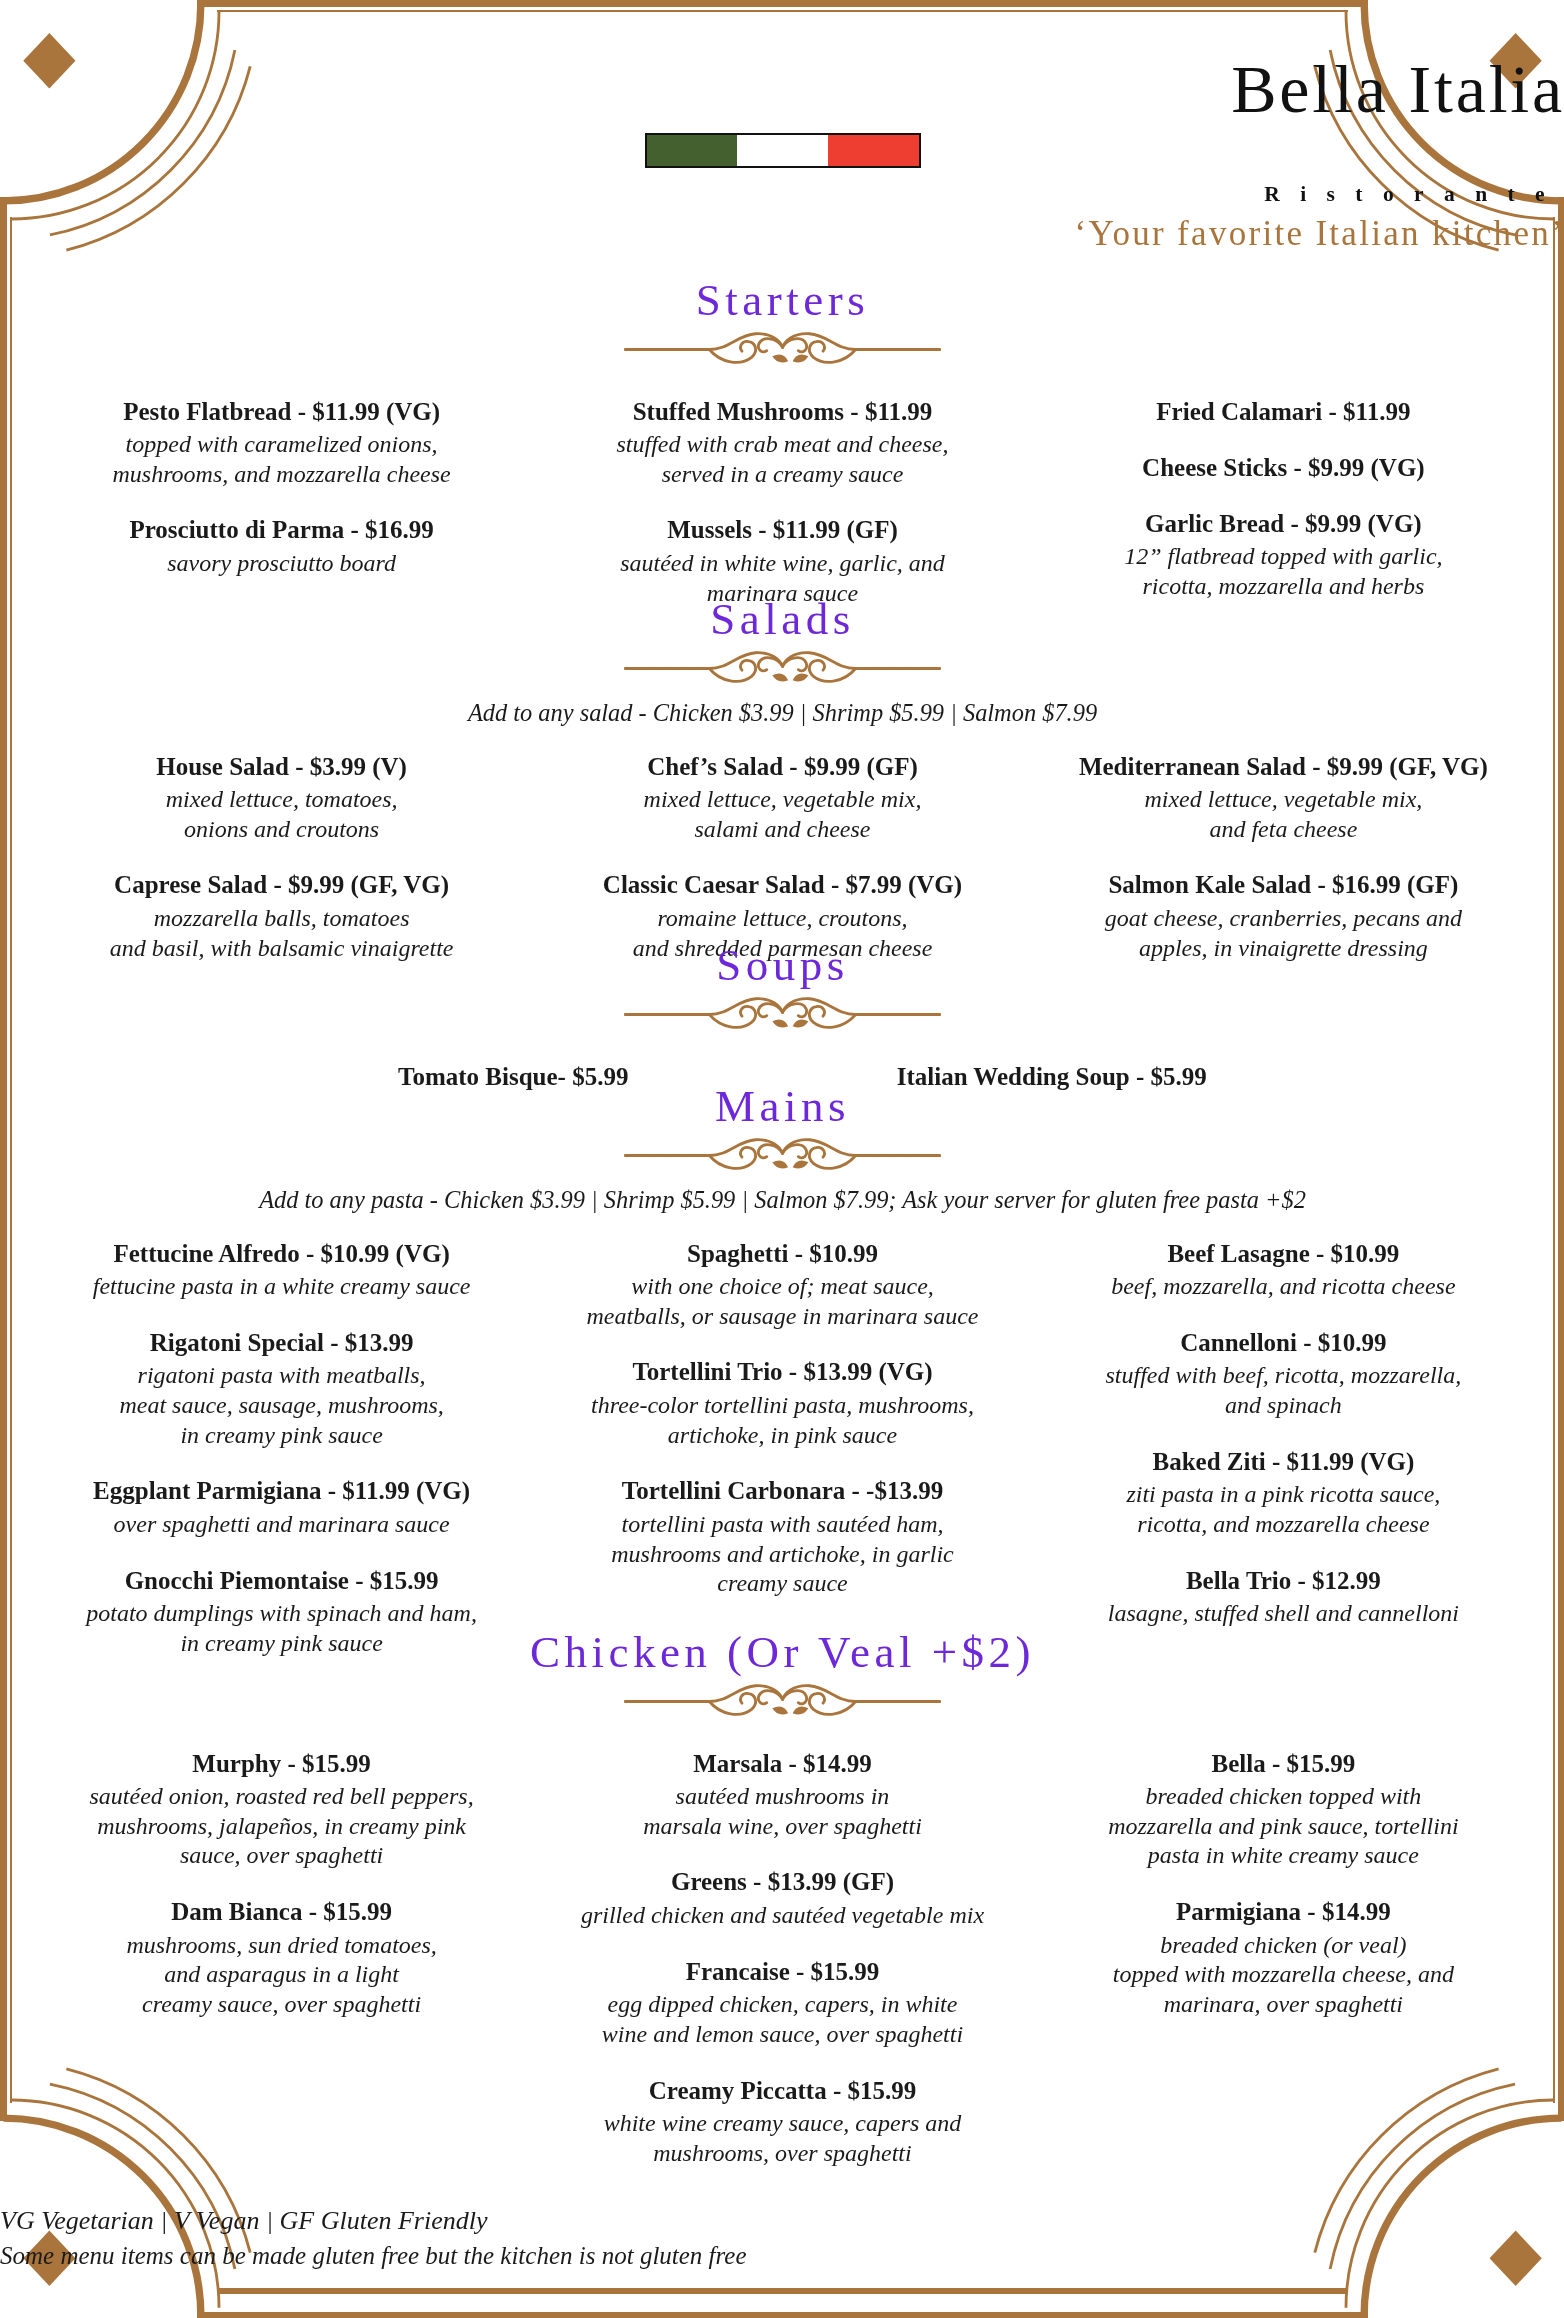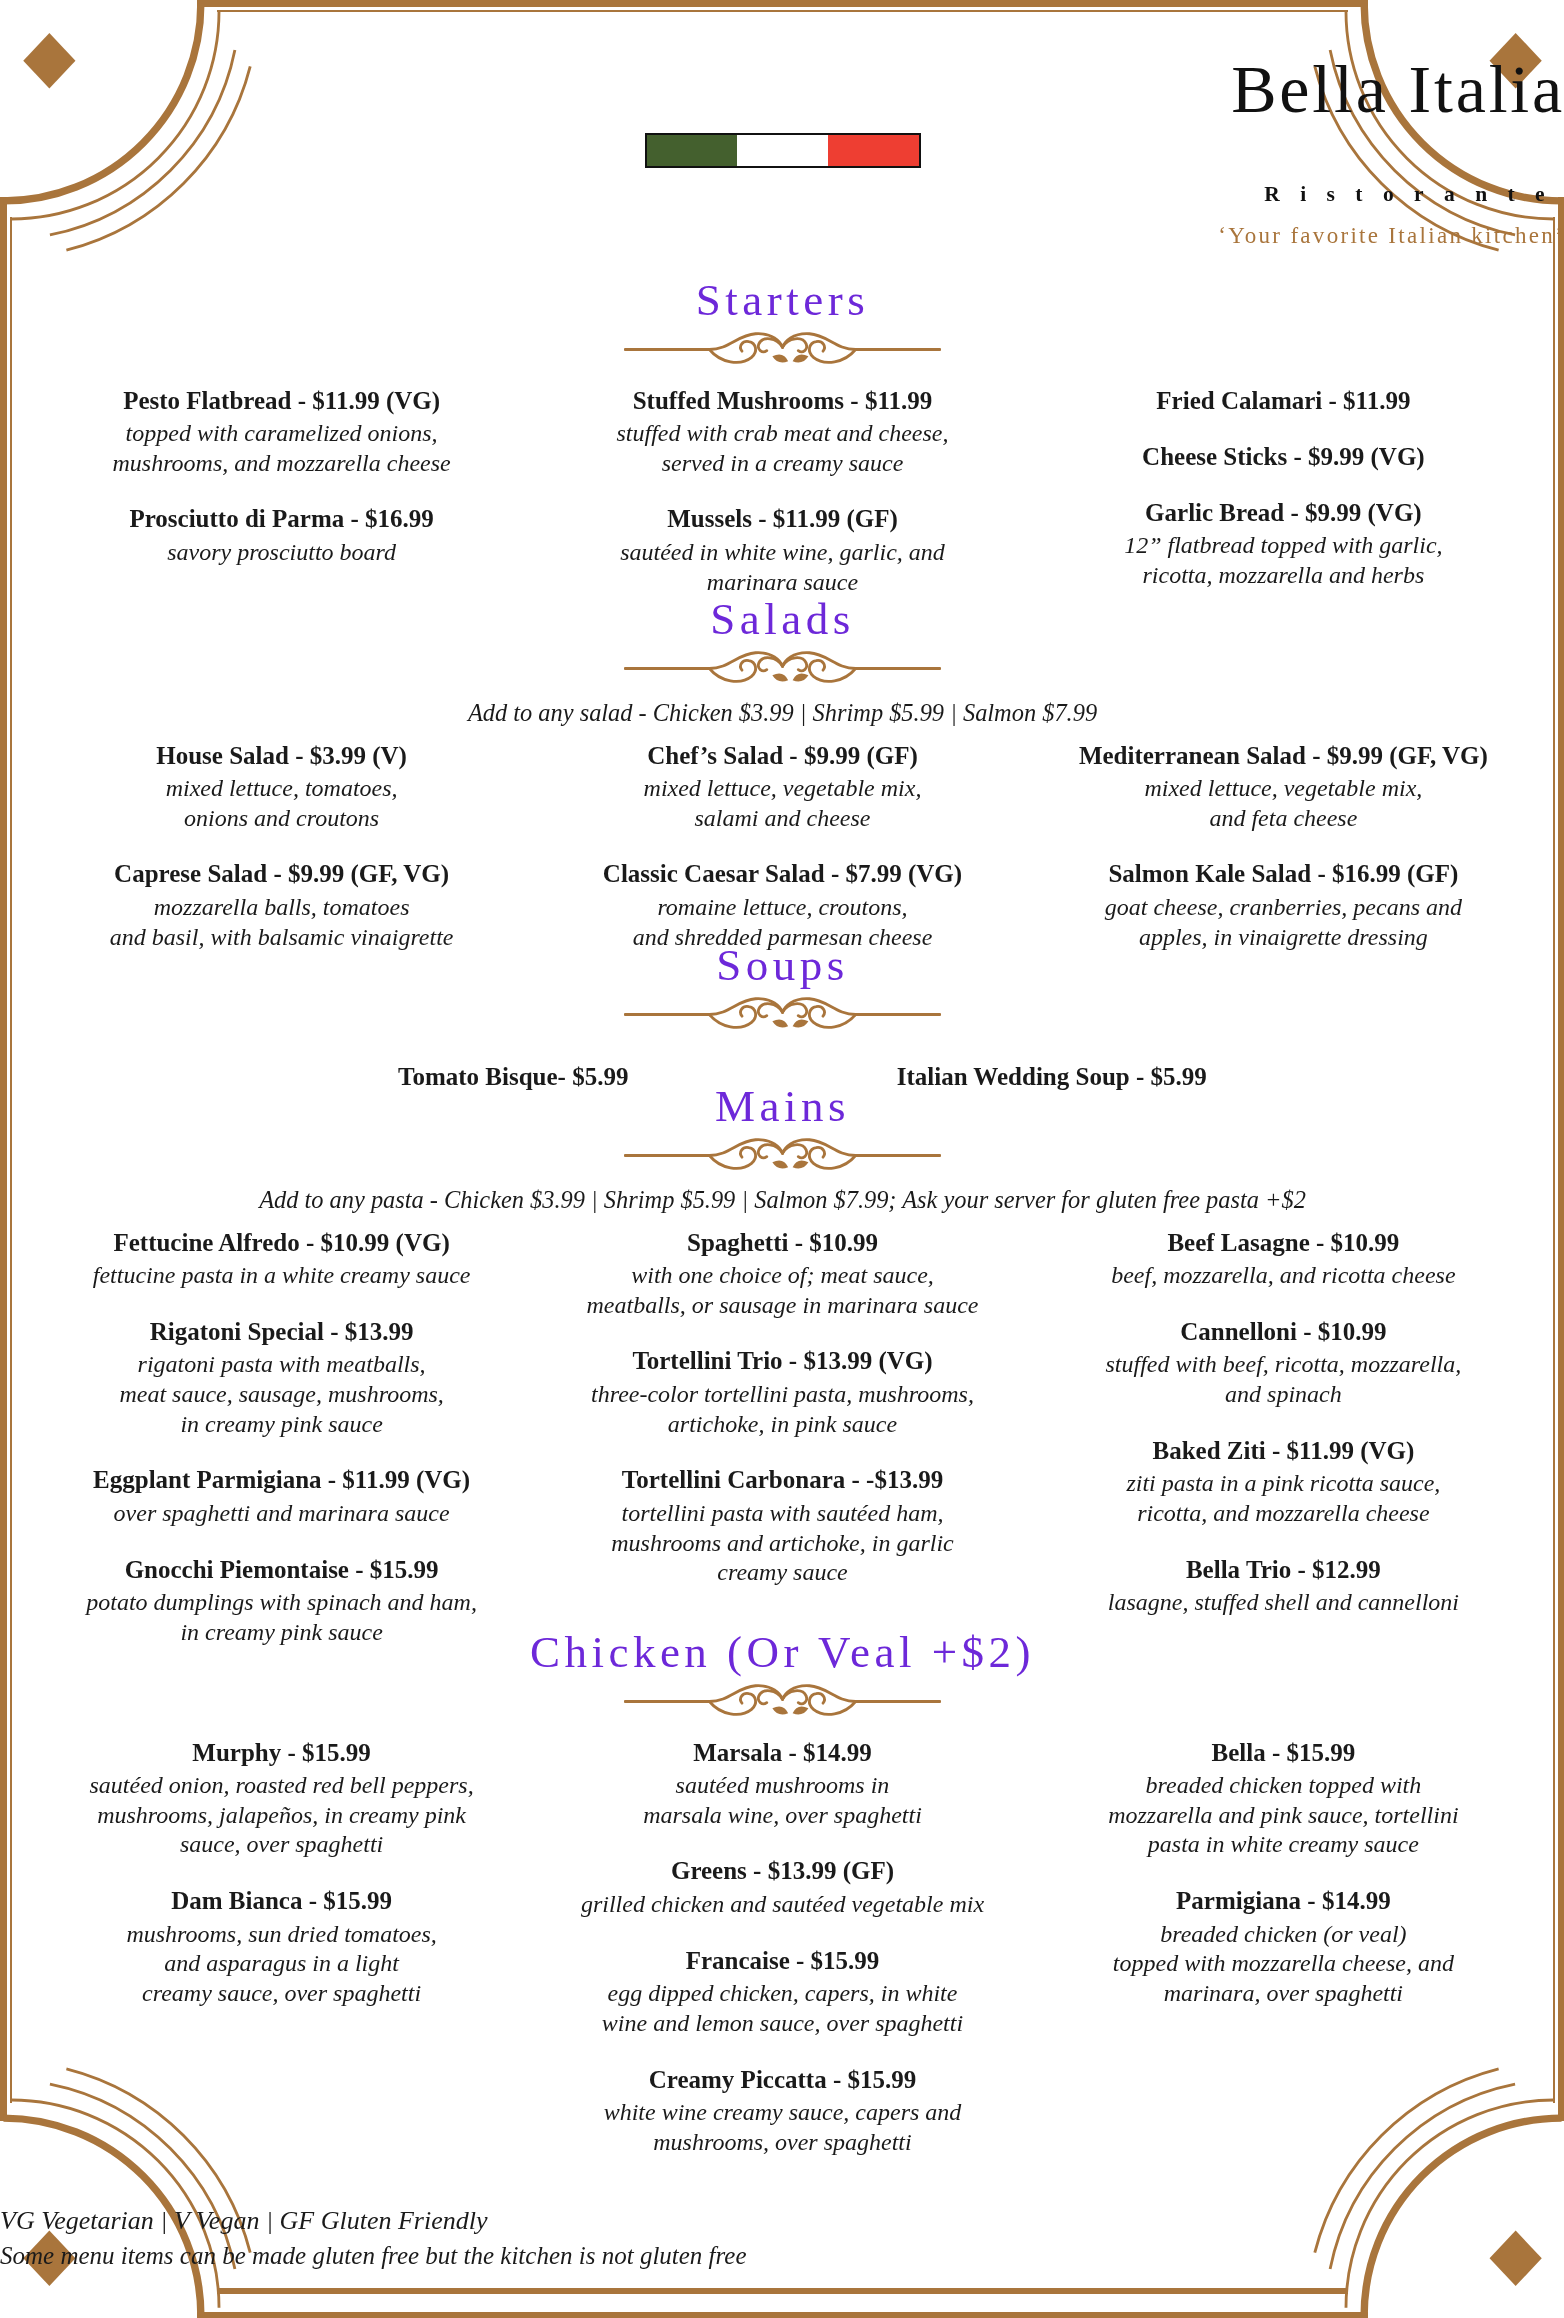--- a/index.html
+++ b/index.html
@@ -32,27 +32,27 @@
   .bar-bottom-inner{bottom:25px;height:5.7px;left:217px;right:217px;}
   
   .header{position:absolute;top:54px;left:0;width:100%;text-align:right;}
   .brand-name{font-size:68px;line-height:1.05;letter-spacing:2.8px;font-weight:400;color:#111;}
   .flag{width:272px;height:31px;border:2.3px solid #111;margin:8px auto 0;display:flex;}
   .flag span{flex:1 1 0;}
   .flag .g{background:var(--flag-green);}
   .flag .w{background:var(--flag-white);}
   .flag .r{background:var(--flag-red);}
   .ristorante{margin-top:13.6px;font-size:21.5px;font-weight:bold;letter-spacing:20.4px;padding-left:20.4px;color:#111;}
-  .tagline{margin-top:16px;font-size:23px;color:var(--accent);letter-spacing:2.3px;}
+  .tagline{margin-top:7px;font-size:35px;color:var(--accent);letter-spacing:2.3px;}
   
   .menu-section{position:absolute;left:0;width:100%;text-align:center;}
   .section-title{font-size:45px;font-weight:400;letter-spacing:4.5px;margin:0;line-height:1.1;color:#6d28d9;}
   .flourish{width:317px;height:45px;margin:1.1px auto 0;display:block;}
   .section-note{font-style:italic;font-size:24.4px;margin-top:8px;}
-  .cols{display:grid;grid-template-columns:repeat(3,1fr);width:1497px;margin:14px auto 0;align-items:start;column-gap:5.7px;}
+  .cols{display:grid;grid-template-columns:repeat(3,1fr);width:1497px;margin:25px auto 0;align-items:start;column-gap:5.7px;}
   .col{display:flex;flex-direction:column;gap:26px;}
   .menu-item{padding:0 11.3px;}
   .item-title{font-weight:bold;font-size:25px;line-height:1.2;}
   .item-desc{font-style:italic;font-size:24px;line-height:1.24;white-space:pre-line;margin-top:3.4px;}
   .soups-row{display:grid;grid-template-columns:1fr 1fr;width:1077px;margin:25px auto 0;}
   #section-starters{top:276px;}
   #section-salads{top:595px;}
   #section-soups{top:941px;}
   #section-mains{top:1082px;}
   #section-chicken{top:1628px;}

